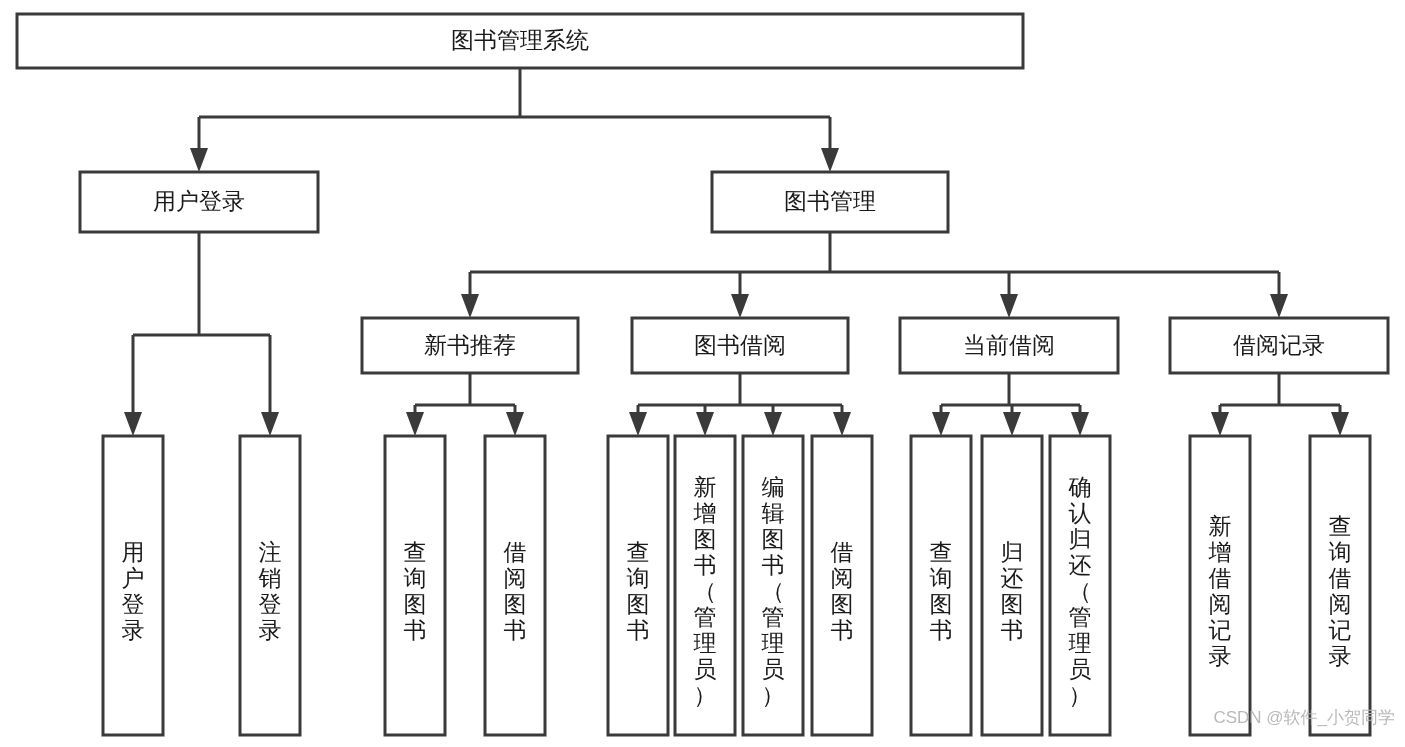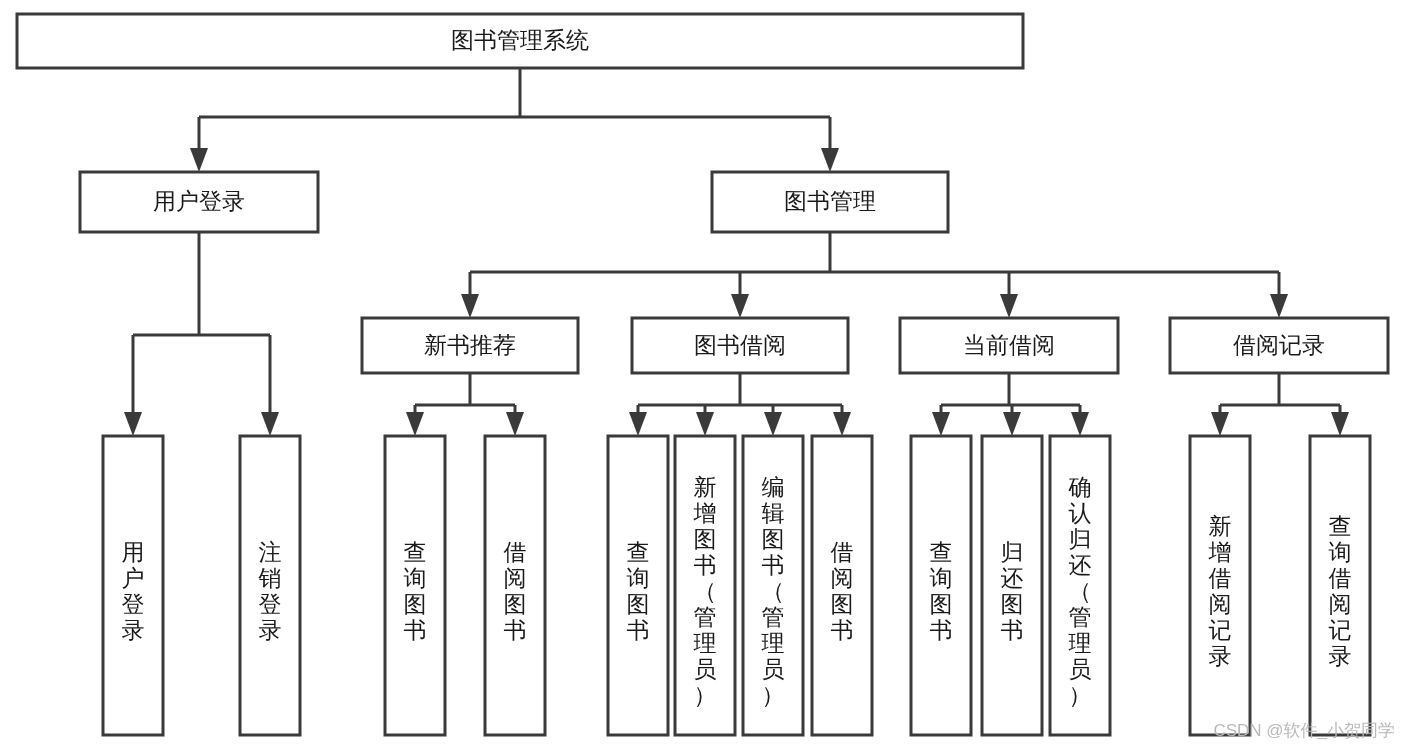--- a/index.html
+++ b/index.html
@@ -43,21 +43,21 @@
   .node-label-h {
     font-family: "Liberation Sans", "DejaVu Sans", sans-serif;
     font-size: 23px;
     fill: #1a1a1a;
     text-anchor: middle;
     dominant-baseline: middle;
   }
   .watermark-text {
     position: absolute;
     right: 10px;
-    bottom: 5px;
+    bottom: 18px;
     font-family: "Liberation Sans", "DejaVu Sans", sans-serif;
     font-size: 17px;
     color: #b9b9b9;
     white-space: nowrap;
     user-select: none;
     pointer-events: none;
   }
 </style>
 </head>
 <body>

